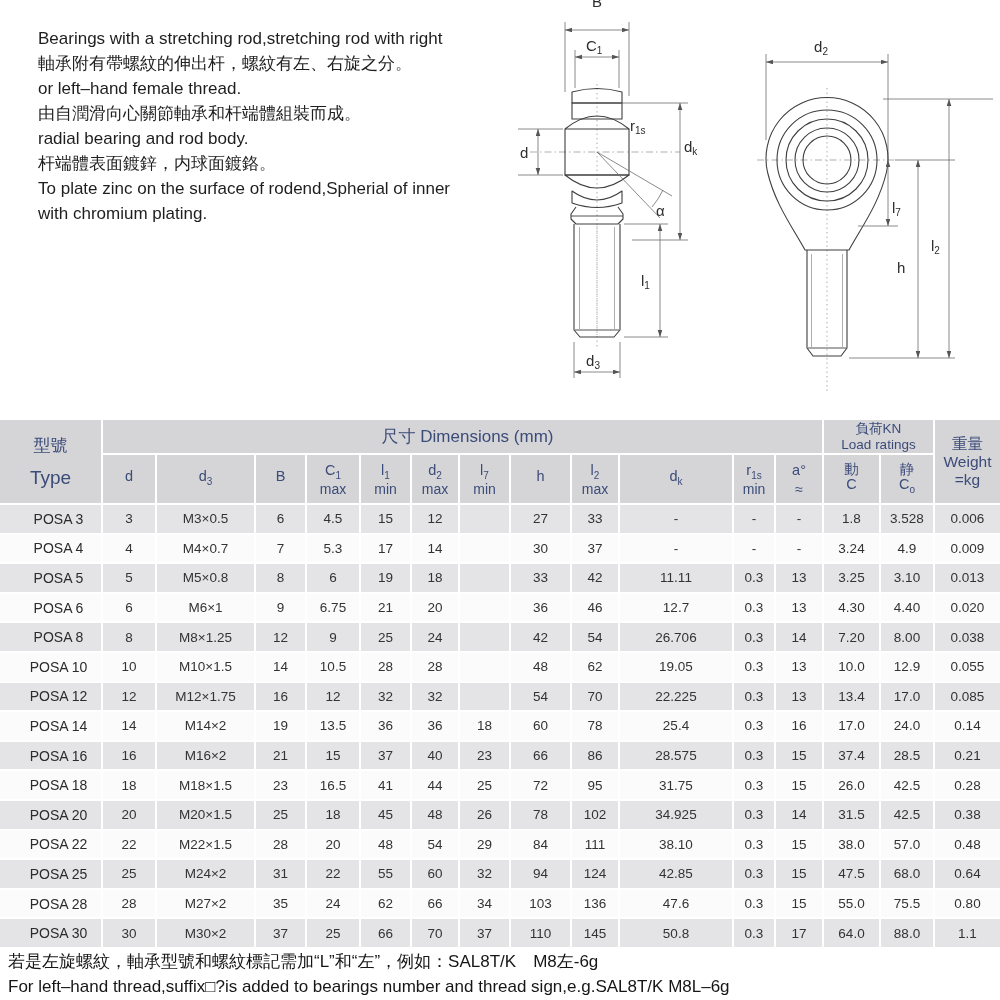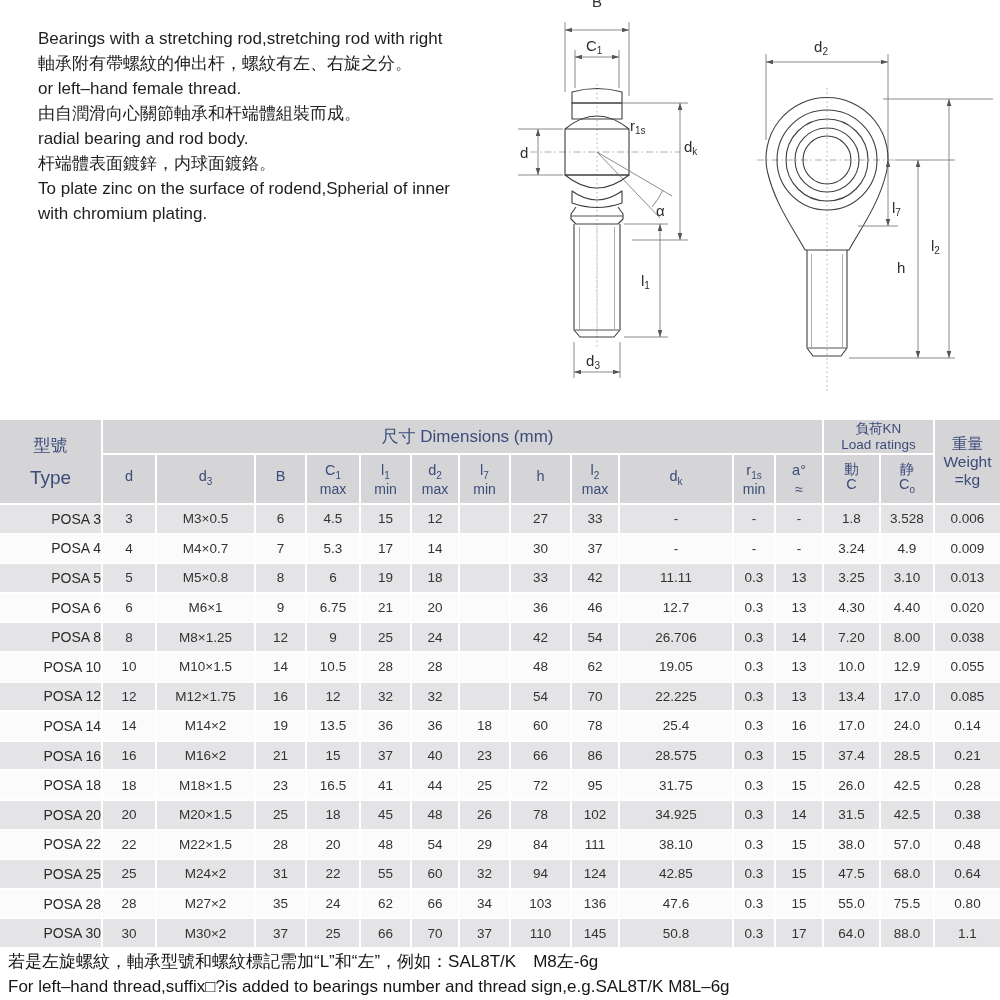--- a/index.html
+++ b/index.html
@@ -29,21 +29,21 @@
   .type-th .en{font-size:19px;}
   .dims-th{font-size:17px;height:33px;padding-left:10px;}
   .load-th div{font-size:13.5px;line-height:16px;}
   .weight-th div{font-size:15.5px;line-height:18px;}
   .sub-th{height:48px;}
   .sym{font-size:14.5px;line-height:15px;}
   .sym sub{font-size:10px;}
   .lim{font-size:14px;line-height:12px;text-align:center;}
   tbody td{height:27.6px;font-size:13.5px;color:#333;background:#fbfbfc;}
   tbody tr:nth-child(odd) td{background:#e4e4e6;}
-  tbody td:first-child{text-align:right;padding-left:16px;font-size:14px;color:#2b2b2b;}
+  tbody td:first-child{text-align:center;padding-left:16px;font-size:14px;color:#2b2b2b;}
   
   .foot{position:absolute;left:8px;top:949px;width:990px;font-size:17px;line-height:25px;color:#161616;}
 </style>
 </head>
 <body>
 
 <div class="page">
 
   <div class="desc">
     <div>Bearings with a stretching rod,stretching rod with right</div>

